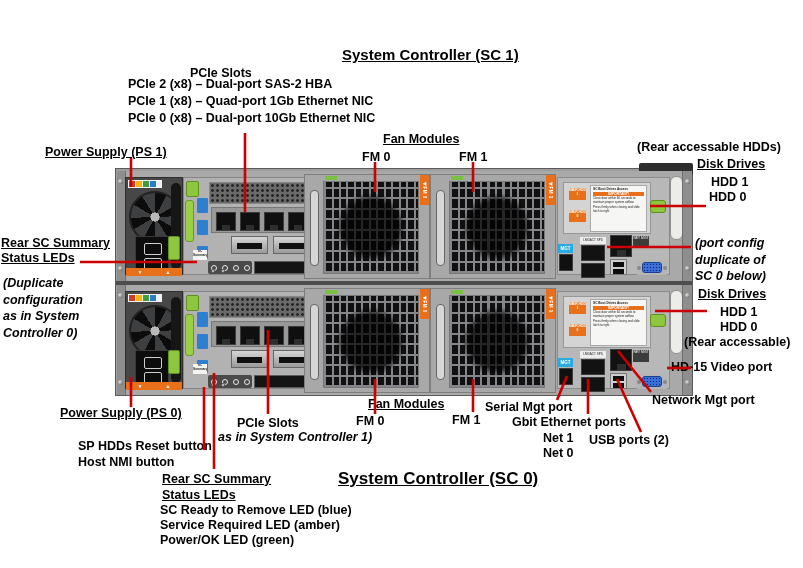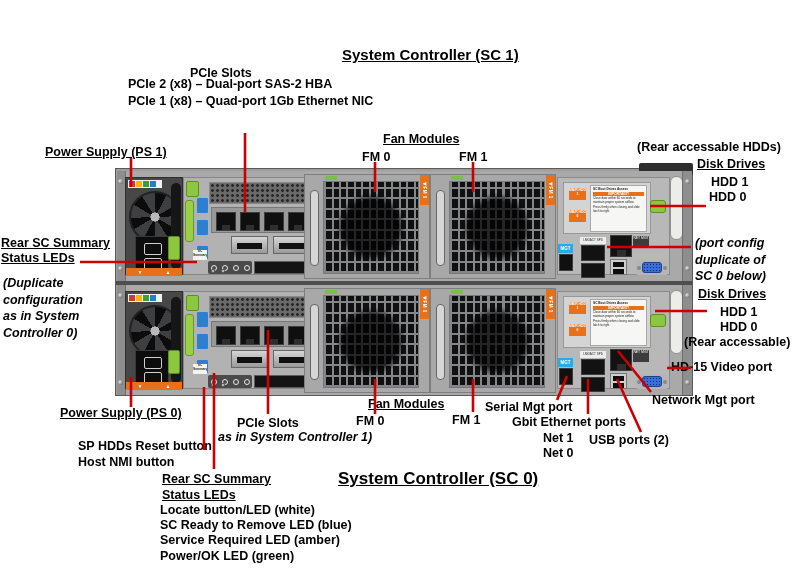--- a/index.html
+++ b/index.html
@@ -402,20 +402,21 @@
     <line x1="655" y1="311" x2="707" y2="311"></line>
     <line x1="667" y1="368" x2="691" y2="368"></line>
   </svg>
 
   <div class="lbl title u" style="left:342px;top:46px">System Controller (SC 1)</div>
 
   <div class="lbl" style="left:190px;top:66px">PCIe Slots</div>
   <div class="lbl mlines" style="left:128px;top:76px">
     <div>PCIe 2 (x8) – Dual-port SAS-2 HBA</div>
     <div>PCIe 1 (x8) – Quad-port 1Gb Ethernet NIC</div>
+    <div>PCIe 0 (x8) – Dual-port 10Gb Ethernet NIC</div>
   </div>
 
   <div class="lbl u" style="left:45px;top:145px">Power Supply (PS 1)</div>
 
   <div class="lbl u" style="left:383px;top:132px">Fan Modules</div>
   <div class="lbl" style="left:362px;top:150px">FM 0</div>
   <div class="lbl" style="left:459px;top:150px">FM 1</div>
 
   <div class="lbl" style="left:637px;top:140px">(Rear accessable HDDs)</div>
   <div class="lbl u" style="left:697px;top:157px">Disk Drives</div>
@@ -462,19 +463,18 @@
   <div class="lbl" style="left:512px;top:415px">Gbit Ethernet ports</div>
   <div class="lbl" style="left:543px;top:431px">Net 1</div>
   <div class="lbl" style="left:543px;top:446px">Net 0</div>
   <div class="lbl" style="left:589px;top:433px">USB ports (2)</div>
 
   <div class="lbl title2 u" style="left:338px;top:469px">System Controller (SC 0)</div>
 
   <div class="lbl u" style="left:162px;top:472px">Rear SC Summary</div>
   <div class="lbl u" style="left:162px;top:488px">Status LEDs</div>
   <div class="lbl" style="left:160px;top:503px;line-height:15.2px">
-    <div>Locate button/LED (white)</div>
     <div>SC Ready to Remove LED (blue)</div>
     <div>Service Required LED (amber)</div>
     <div>Power/OK LED (green)</div>
   </div>
 
 </div>
 
 </body></html>

